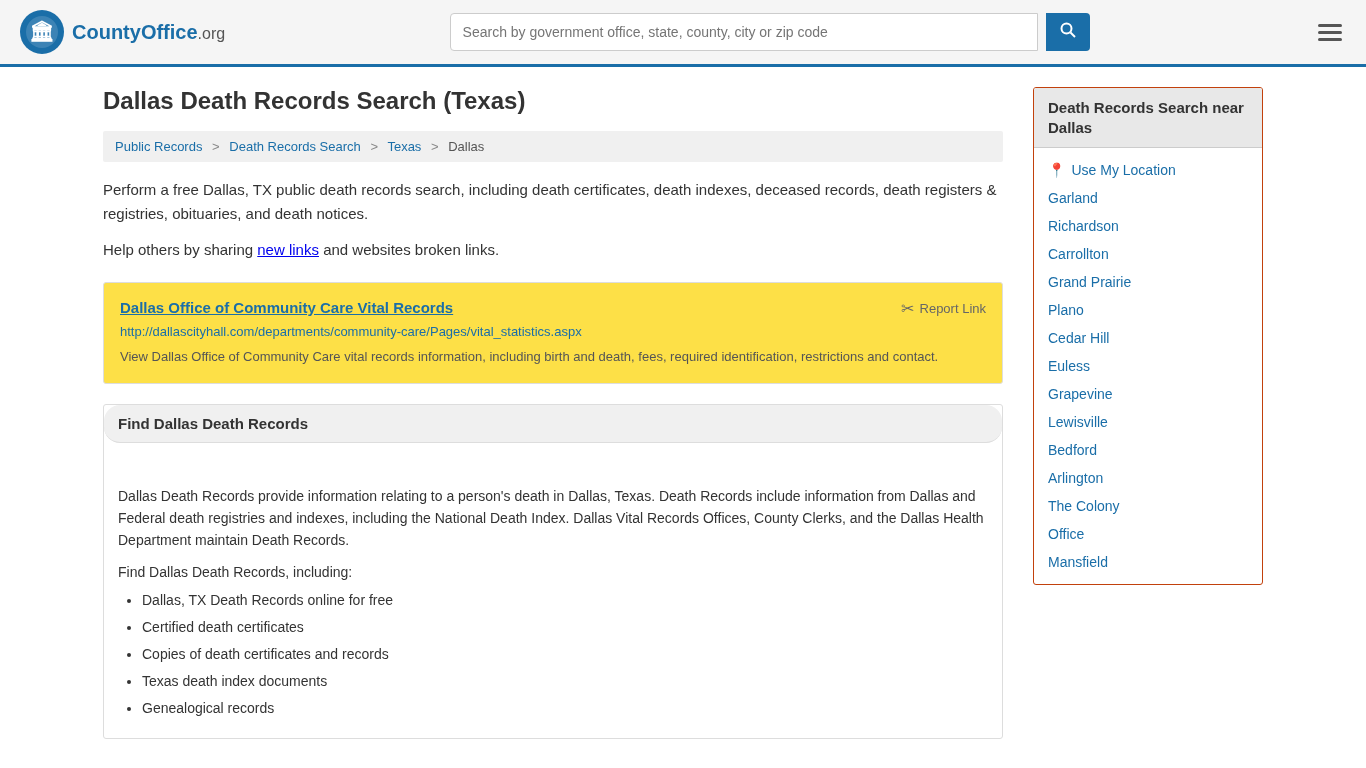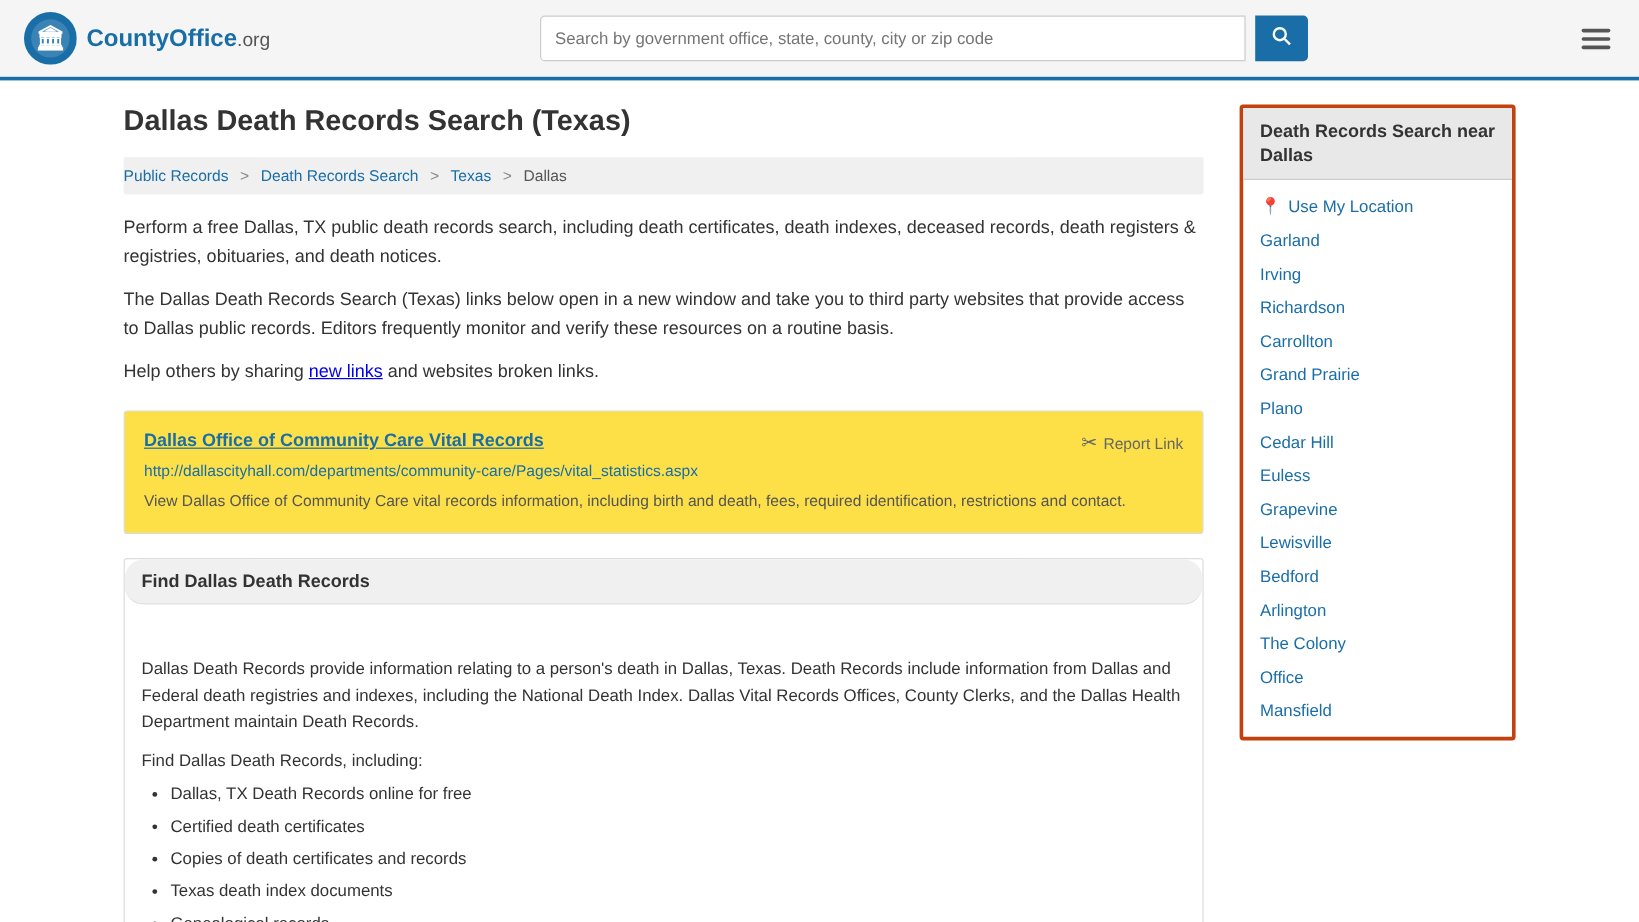--- a/index.html
+++ b/index.html
@@ -90,21 +90,21 @@
     .page-title {
       font-size: 24px;
       font-weight: bold;
       color: #333;
       margin-bottom: 16px;
     }
 
     
     .breadcrumb {
       background: #f0f0f0;
-      padding: 8px 0;
+      padding: 8px 12px;
       margin-bottom: 16px;
       font-size: 13px;
       color: #555;
       border-radius: 2px;
     }
     .breadcrumb a {
       color: #1a6ea8;
       text-decoration: none;
     }
     .breadcrumb .sep {
@@ -202,21 +202,21 @@
       font-size: 14px;
       color: #333;
       line-height: 1.8;
     }
     .bullet-list li {
       margin-bottom: 2px;
     }
 
     
     .sidebar-box {
-      border: 3px solid #c2410c;
+      border: 1px solid #c2410c;
       border-radius: 3px;
       overflow: hidden;
     }
     .sidebar-header {
       background: #e8e8e8;
       padding: 10px 14px;
       font-size: 15px;
       font-weight: bold;
       color: #333;
       border-bottom: 1px solid #ccc;
@@ -291,21 +291,20 @@
       <a href="#">Public Records</a>
       <span class="sep">&gt;</span>
       <a href="#">Death Records Search</a>
       <span class="sep">&gt;</span>
       <a href="#">Texas</a>
       <span class="sep">&gt;</span>
       <span>Dallas</span>
     </div>
 
     <p class="description">Perform a free Dallas, TX public death records search, including death certificates, death indexes, deceased records, death registers &amp; registries, obituaries, and death notices.</p>
-    <p class="description">The Dallas Death Records Search (Texas) links below open in a new window and take you to third party websites that provide access to Dallas public records. Editors frequently monitor and verify these resources on a routine basis.</p>
     <p class="description">
       <span>Help others by sharing</span>
       <a href="#">new links</a>
       <span>and websites broken links.</span>
     </p>
 
     <div class="record-card">
       <div class="record-card-header">
         <a href="#" class="record-link-title">Dallas Office of Community Care Vital Records</a>
         <div class="report-link">
@@ -336,21 +335,20 @@
 
   <div class="sidebar">
     <div class="sidebar-box">
       <div class="sidebar-header">Death Records Search near Dallas</div>
       <div class="sidebar-body">
         <div class="sidebar-location sidebar-item use-location">
           <span class="location-pin">📍</span>
           <a href="#">Use My Location</a>
         </div>
         <div class="sidebar-item"><a href="#">Garland</a></div>
-        <div class="sidebar-item"><a href="#">Irving</a></div>
         <div class="sidebar-item"><a href="#">Richardson</a></div>
         <div class="sidebar-item"><a href="#">Carrollton</a></div>
         <div class="sidebar-item"><a href="#">Grand Prairie</a></div>
         <div class="sidebar-item"><a href="#">Plano</a></div>
         <div class="sidebar-item"><a href="#">Cedar Hill</a></div>
         <div class="sidebar-item"><a href="#">Euless</a></div>
         <div class="sidebar-item"><a href="#">Grapevine</a></div>
         <div class="sidebar-item"><a href="#">Lewisville</a></div>
         <div class="sidebar-item"><a href="#">Bedford</a></div>
         <div class="sidebar-item"><a href="#">Arlington</a></div>

